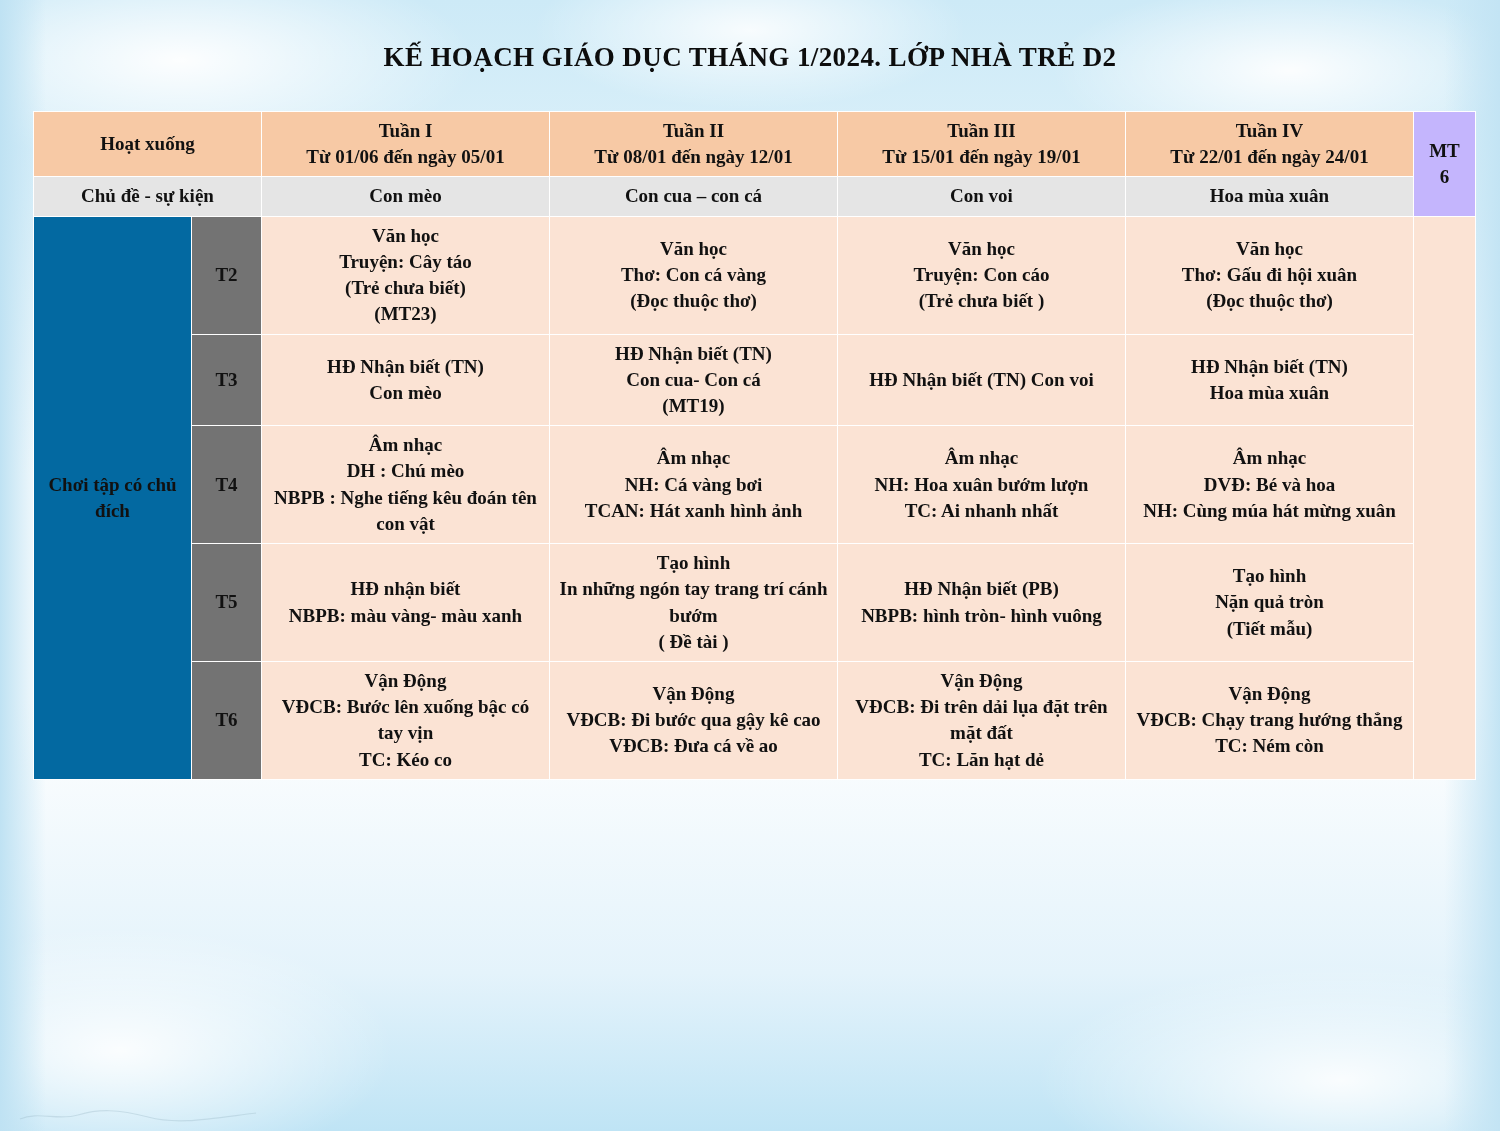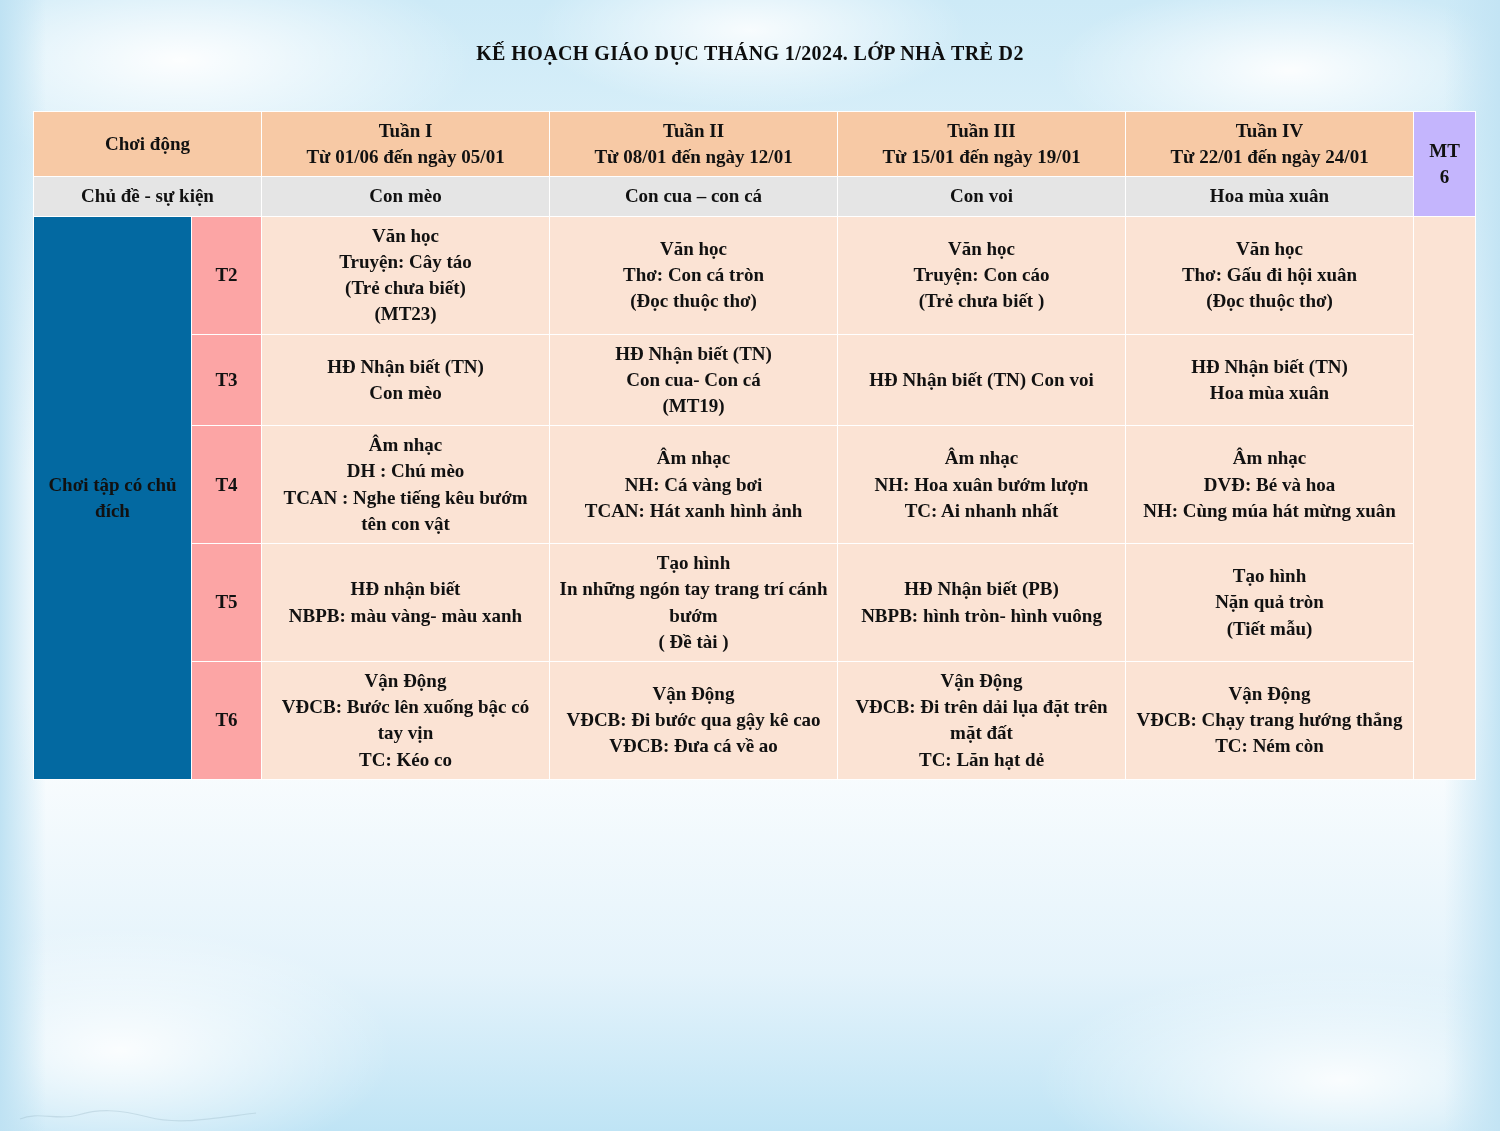--- a/index.html
+++ b/index.html
@@ -40,21 +40,21 @@
     position: relative;
     width: 1500px;
     height: 1131px;
   }
   .title {
     position: absolute;
     top: 42px;
     left: 0;
     width: 100%;
     text-align: center;
-    font-size: 20px;
+    font-size: 27px;
     font-weight: bold;
     letter-spacing: 0.4px;
     color: #0d0d0d;
   }
   table.plan {
     position: absolute;
     top: 111px;
     left: 33px;
     width: 1434px;
     border-collapse: collapse;
@@ -66,21 +66,21 @@
     vertical-align: middle;
     font-size: 19px;
     font-weight: bold;
     color: #111111;
     padding: 6px 7px;
     line-height: 1.38;
   }
   .c-head { background: #f7c9a5; }
   .c-sub  { background: #e5e5e5; }
   .c-side { background: #0369a1; }
-  .c-day  { background: #fca5a5; }
+  .c-day  { background: #737373; }
   .c-body { background: #fbe3d4; }
   .c-mt   { background: #c4b5fd; }
   .c-mtbody { background: #fbe3d4; }
   .cell-lines p {
     margin: 0;
   }
   .col-act { width: 158px; }
   .col-day { width: 70px; }
   .col-wk  { width: 288px; }
   .col-mt  { width: 62px; }
@@ -114,21 +114,21 @@
         <col class="col-day">
       <col class="col-wk">
         <col class="col-wk">
         <col class="col-wk">
         <col class="col-wk">
       <col class="col-mt">
     </colgroup>
     <tbody>
 
       <tr>
-        <td class="c-head" colspan="2">Chơi động</td>
+        <td class="c-head" colspan="2">Hoạt xuống</td>
         <td class="c-head">
           <div class="cell-lines">
             <p>Tuần I</p>
             <p>Từ 01/06 đến ngày 05/01</p>
           </div>
         </td>
         <td class="c-head">
           <div class="cell-lines">
             <p>Tuần II</p>
             <p>Từ 08/01 đến ngày 12/01</p>
@@ -169,21 +169,21 @@
           <div class="cell-lines">
             <p>Văn học</p>
             <p>Truyện: Cây táo</p>
             <p>(Trẻ chưa biết)</p>
             <p>(MT23)</p>
           </div>
         </td>
         <td class="c-body">
           <div class="cell-lines">
             <p>Văn học</p>
-            <p>Thơ: Con cá tròn</p>
+            <p>Thơ: Con cá vàng</p>
             <p>(Đọc thuộc thơ)</p>
           </div>
         </td>
         <td class="c-body">
           <div class="cell-lines">
             <p>Văn học</p>
             <p>Truyện: Con cáo</p>
             <p>(Trẻ chưa biết )</p>
           </div>
         </td>
@@ -224,21 +224,21 @@
           </div>
         </td>
       </tr>
 
       <tr>
         <td class="c-day">T4</td>
         <td class="c-body">
           <div class="cell-lines">
             <p>Âm nhạc</p>
             <p>DH : Chú mèo</p>
-            <p>TCAN : Nghe tiếng kêu bướm tên con vật</p>
+            <p>NBPB : Nghe tiếng kêu đoán tên con vật</p>
           </div>
         </td>
         <td class="c-body">
           <div class="cell-lines">
             <p>Âm nhạc</p>
             <p>NH: Cá vàng bơi</p>
             <p>TCAN: Hát xanh hình ảnh</p>
           </div>
         </td>
         <td class="c-body">

